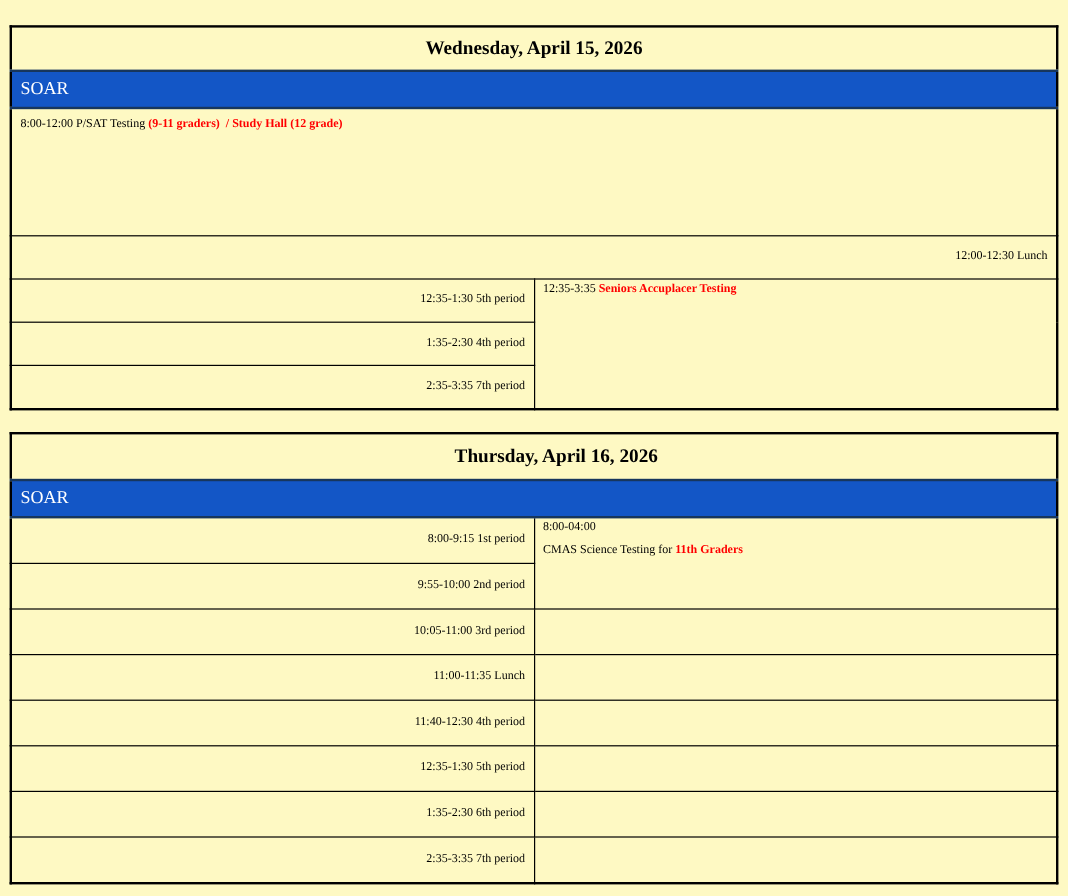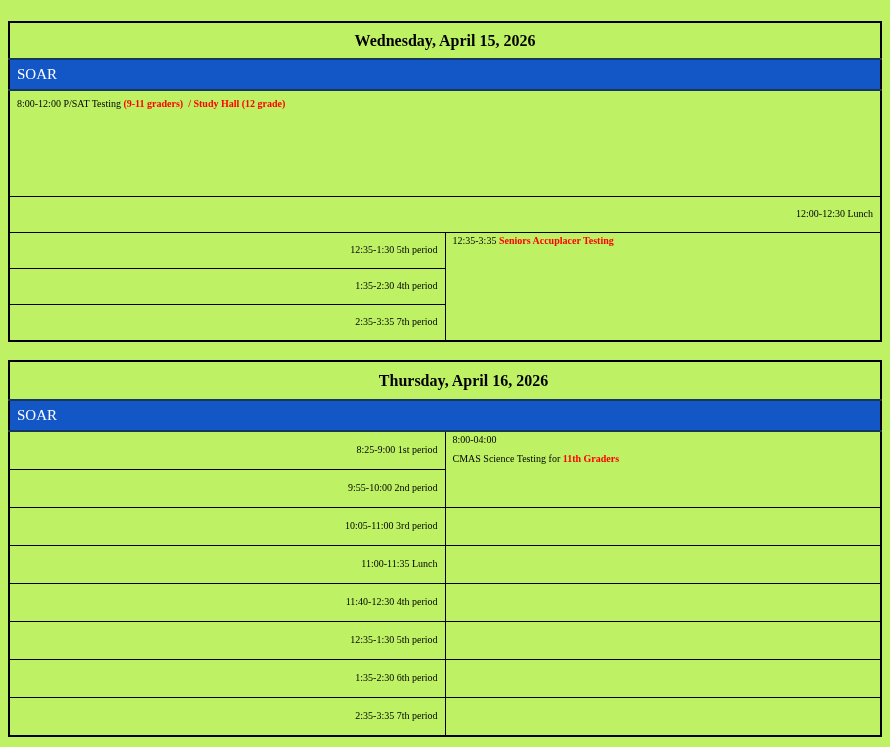--- a/index.html
+++ b/index.html
@@ -4,21 +4,21 @@
 <style>
   html, body {
     margin: 0;
     padding: 0;
     background: #ffffff;
   }
   .page {
     position: relative;
     width: 890px;
     height: 747px;
-    background: #bef264;
+    background: #fef9c3;
     font-family: "Liberation Serif", serif;
     color: #000000;
     overflow: hidden;
   }
   table.schedule {
     position: absolute;
     left: 8px;
     width: 874px;
     border-collapse: collapse;
     table-layout: fixed;
@@ -109,21 +109,21 @@
         <col class="half">
       </colgroup>
     <tbody>
       <tr>
         <td colspan="2" class="title-cell">Thursday, April 16, 2026</td>
       </tr>
       <tr>
         <td colspan="2" class="soar-cell">SOAR</td>
       </tr>
       <tr>
-        <td class="std-cell">8:25-9:00 1st period</td>
+        <td class="std-cell">8:00-9:15 1st period</td>
         <td rowspan="2" class="event-cell">
           <div>8:00-04:00</div>
           <div class="seg event-desc"><span>CMAS Science Testing for </span><span class="seg-red seg-bold">11th Graders</span></div>
         </td>
       </tr>
       <tr>
         <td class="std-cell">9:55-10:00 2nd period</td>
       </tr>
       <tr>
         <td class="std-cell">10:05-11:00 3rd period</td>

